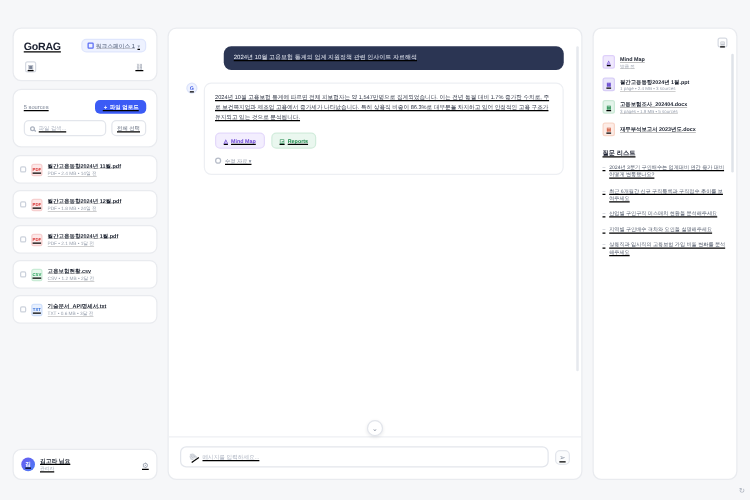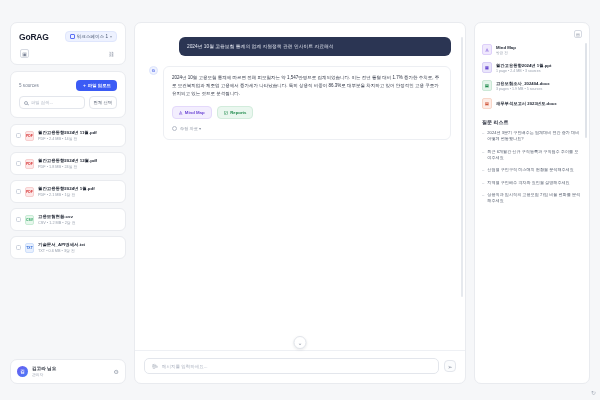--- a/index.html
+++ b/index.html
@@ -8,20 +8,21 @@
     background: #f6f7f9;
     font-family: "Liberation Sans", sans-serif;
     overflow: hidden;
   }
   .app {
     position: relative;
     width: 600px; height: 400px;
     padding: 22px 10px 16px 10px;
     display: flex;
     gap: 8px;
+    text-decoration: underline;
   }
 
   
   .sidebar {
     width: 116px;
     display: flex;
     flex-direction: column;
     gap: 6px;
   }
   .side-card {

